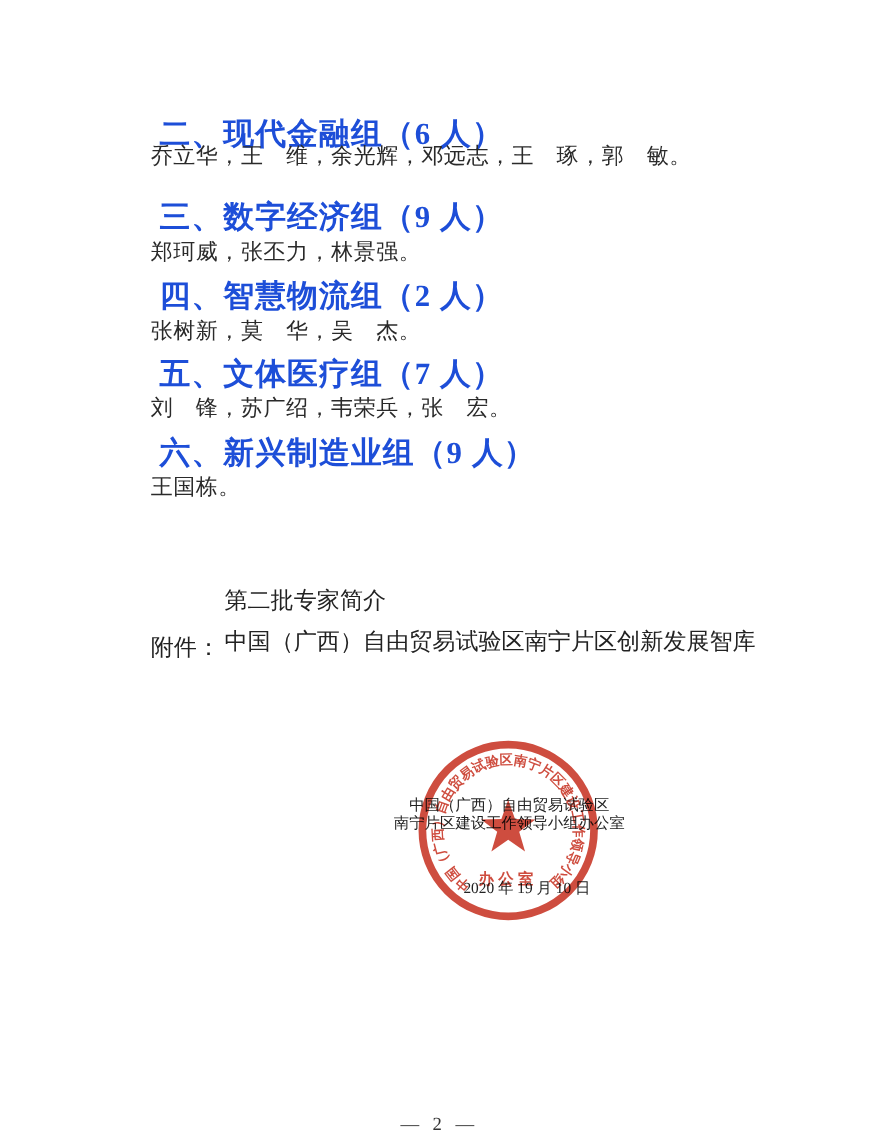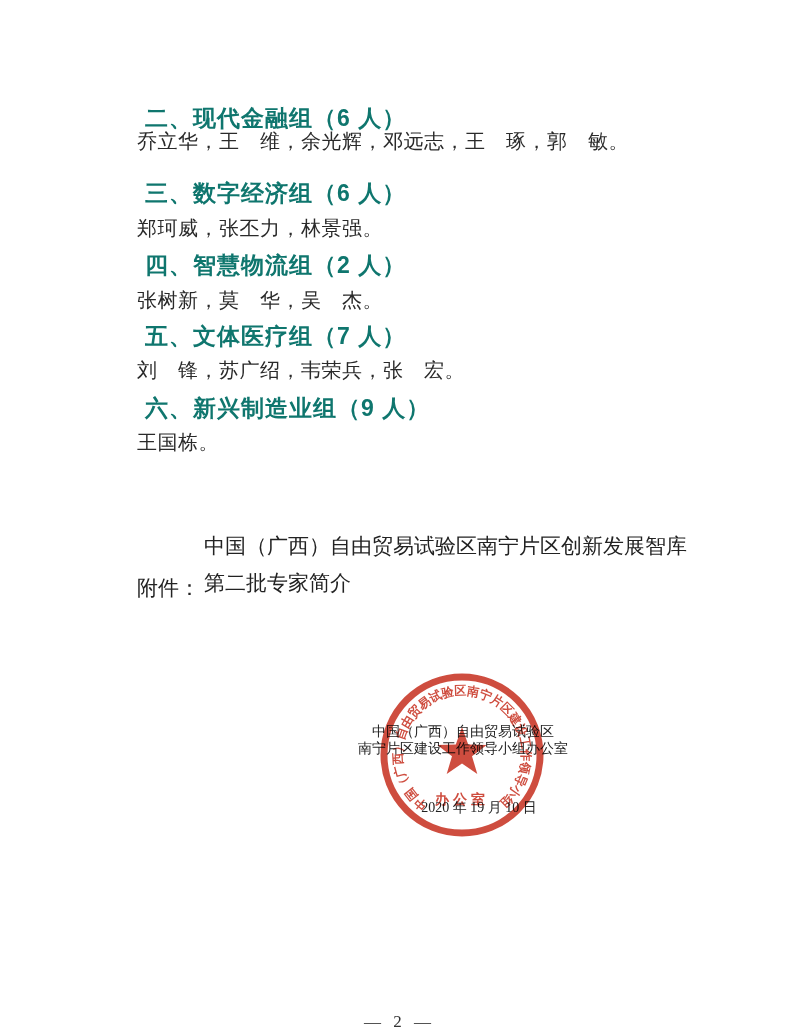--- a/index.html
+++ b/index.html
@@ -5,25 +5,25 @@
   html,body{margin:0;padding:0;}
   body{
     width:799px;height:1032px;position:relative;background:#ffffff;
     overflow:hidden;
     font-family:"Liberation Serif", serif;
     color:#1c1c1c;
   }
   .line{position:absolute;white-space:nowrap;}
   .heading{
     left:145px;
-    font-family:Liberation Sans, sans-serif;
+    font-family:Liberation Serif, serif;
     font-weight:bold;
-    font-size:23px;
+    font-size:28px;
     letter-spacing:1px;
-    color:#0f766e;
+    color:#1d4ed8;
   }
   .names{
     left:137px;
     font-family:"Liberation Serif", serif;
     font-size:20px;
     letter-spacing:0.5px;
     color:#2a2a2a;
   }
   .attachment{
     position:absolute;left:137px;top:528px;
@@ -48,37 +48,37 @@
     text-align:center;font-size:17px;color:#333;
     letter-spacing:4px;
   }
 </style>
 </head>
 <body>
 
 <div class="line heading" style="top:103px">二、现代金融组（6 人）</div>
 <div class="line names" style="top:128px">乔立华，王　维，余光辉，邓远志，王　琢，郭　敏。</div>
 
-<div class="line heading" style="top:178px">三、数字经济组（6 人）</div>
+<div class="line heading" style="top:178px">三、数字经济组（9 人）</div>
 <div class="line names" style="top:215px">郑珂威，张丕力，林景强。</div>
 
 <div class="line heading" style="top:250px">四、智慧物流组（2 人）</div>
 <div class="line names" style="top:287px">张树新，莫　华，吴　杰。</div>
 
 <div class="line heading" style="top:321px">五、文体医疗组（7 人）</div>
 <div class="line names" style="top:357px">刘　锋，苏广绍，韦荣兵，张　宏。</div>
 
 <div class="line heading" style="top:393px">六、新兴制造业组（9 人）</div>
 <div class="line names" style="top:429px">王国栋。</div>
 
 <div class="attachment">
   <span class="label">附件：</span>
   <span class="content">
+    <span class="aline" style="display:block">第二批专家简介</span>
     <span class="aline" style="display:block">中国（广西）自由贸易试验区南宁片区创新发展智库</span>
-    <span class="aline" style="display:block">第二批专家简介</span>
   </span>
 </div>
 
 <div class="sigline" style="top:723px">中国（广西）自由贸易试验区</div>
 <div class="sigline" style="top:740px">南宁片区建设工作领导小组办公室</div>
 <div class="sigline" style="top:799px;padding-left:16px">2020 年 19 月 10 日</div>
 
 <svg class="seal" viewBox="0 0 170 170" aria-hidden="true">
   <defs>
     <path id="sealArc" d="M 50.6 134.1 A 60 60 0 1 1 119.4 134.1" fill="none"></path>

